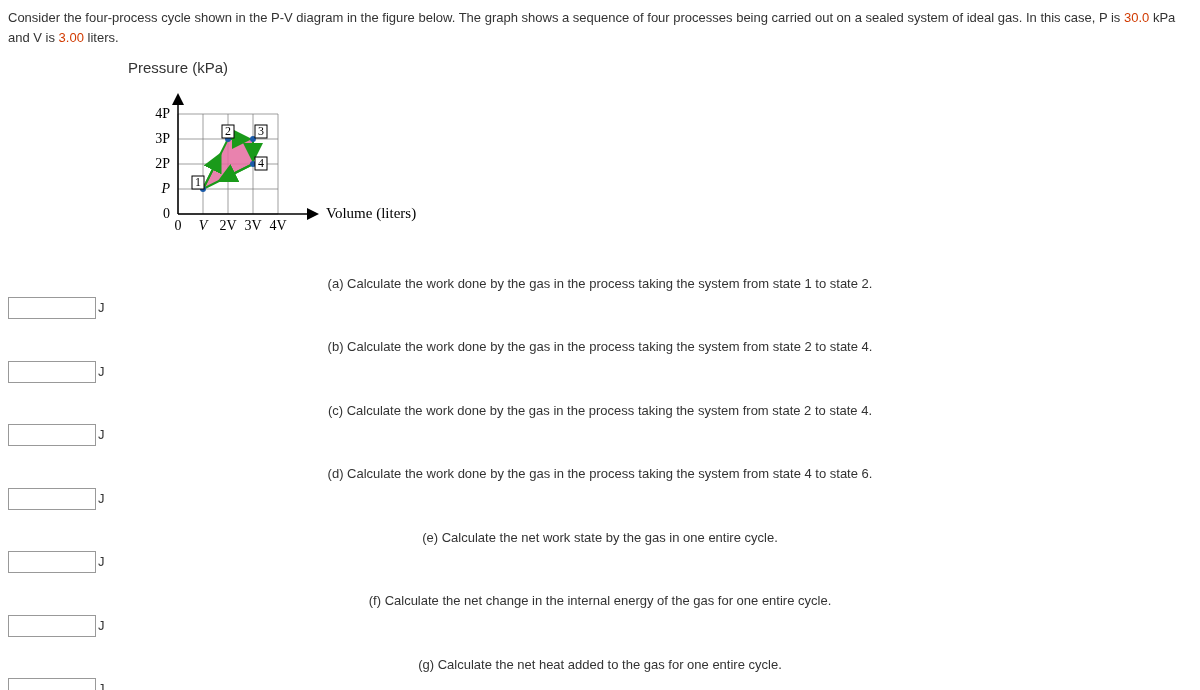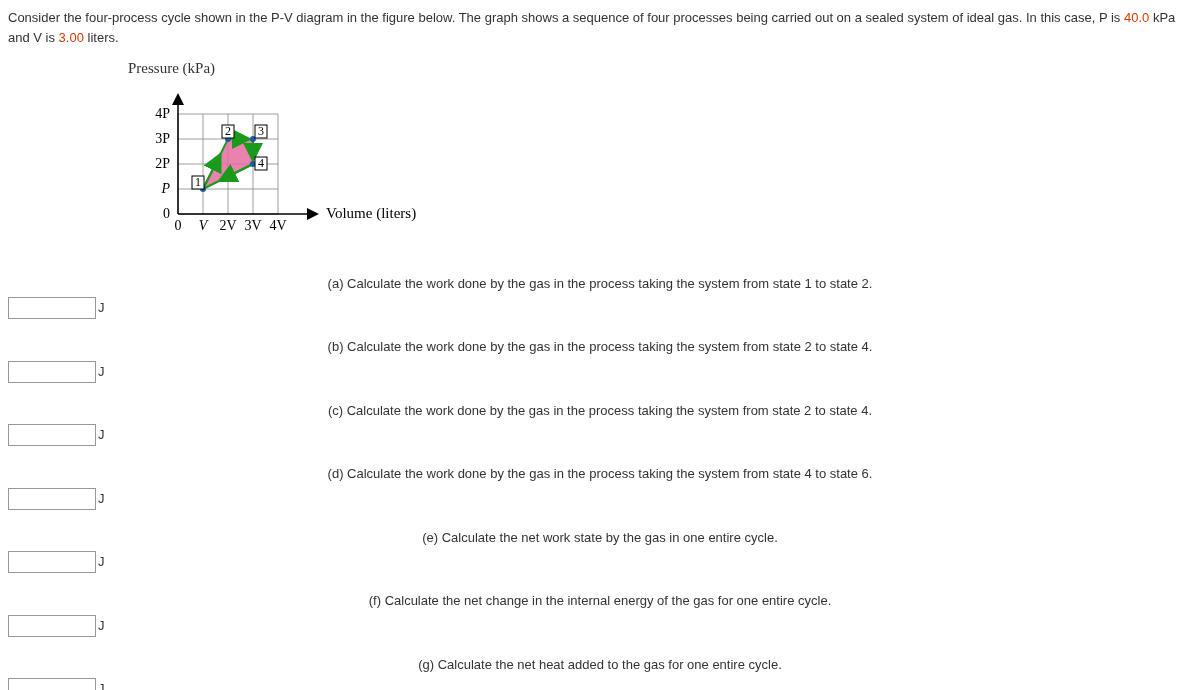--- a/index.html
+++ b/index.html
@@ -10,21 +10,21 @@
     padding: 8px;
     line-height: 1.5;
   }
   .intro { margin-bottom: 4px; }
   .highlight { color: #d13a00; }
   .italic { }
   .diagram-zone {
     margin: 10px 0 20px 120px;
   }
   .axis-title {
-    font-family: Liberation Serif, serif;
+    font-family: Liberation Sans, sans-serif;
     font-size: 15px;
     margin-bottom: 4px;
   }
   .question {
     margin: 18px 0 4px 0;
     text-align: center;
   }
   input[type="text"] {
     width: 80px;
     height: 18px;
@@ -34,21 +34,21 @@
     font-size: 12px;
   }
   .unit { }
   svg { display:block; }
 </style>
 </head>
 <body>
 
 <div class="intro">
   <span>Consider the four-process cycle shown in the </span><span class="italic">P-V</span><span> diagram in the figure below. The graph shows a sequence of four processes being carried out on a sealed system of ideal gas. In this case, </span><span class="italic">P</span><span> is </span>
-  <span class="highlight">40.0</span><span> kPa and </span><span class="italic">V</span><span> is </span><span class="highlight">3.00</span><span> liters.</span>
+  <span class="highlight">30.0</span><span> kPa and </span><span class="italic">V</span><span> is </span><span class="highlight">3.00</span><span> liters.</span>
 </div>
 
 <div class="diagram-zone">
   <div class="axis-title">Pressure (kPa)</div>
   <svg width="380" height="170">
 
     <defs>
       <marker id="arrow" markerWidth="8" markerHeight="8" refX="4" refY="4" orient="auto">
         <path d="M0,0 L8,4 L0,8 Z" fill="#000"></path>
       </marker>

